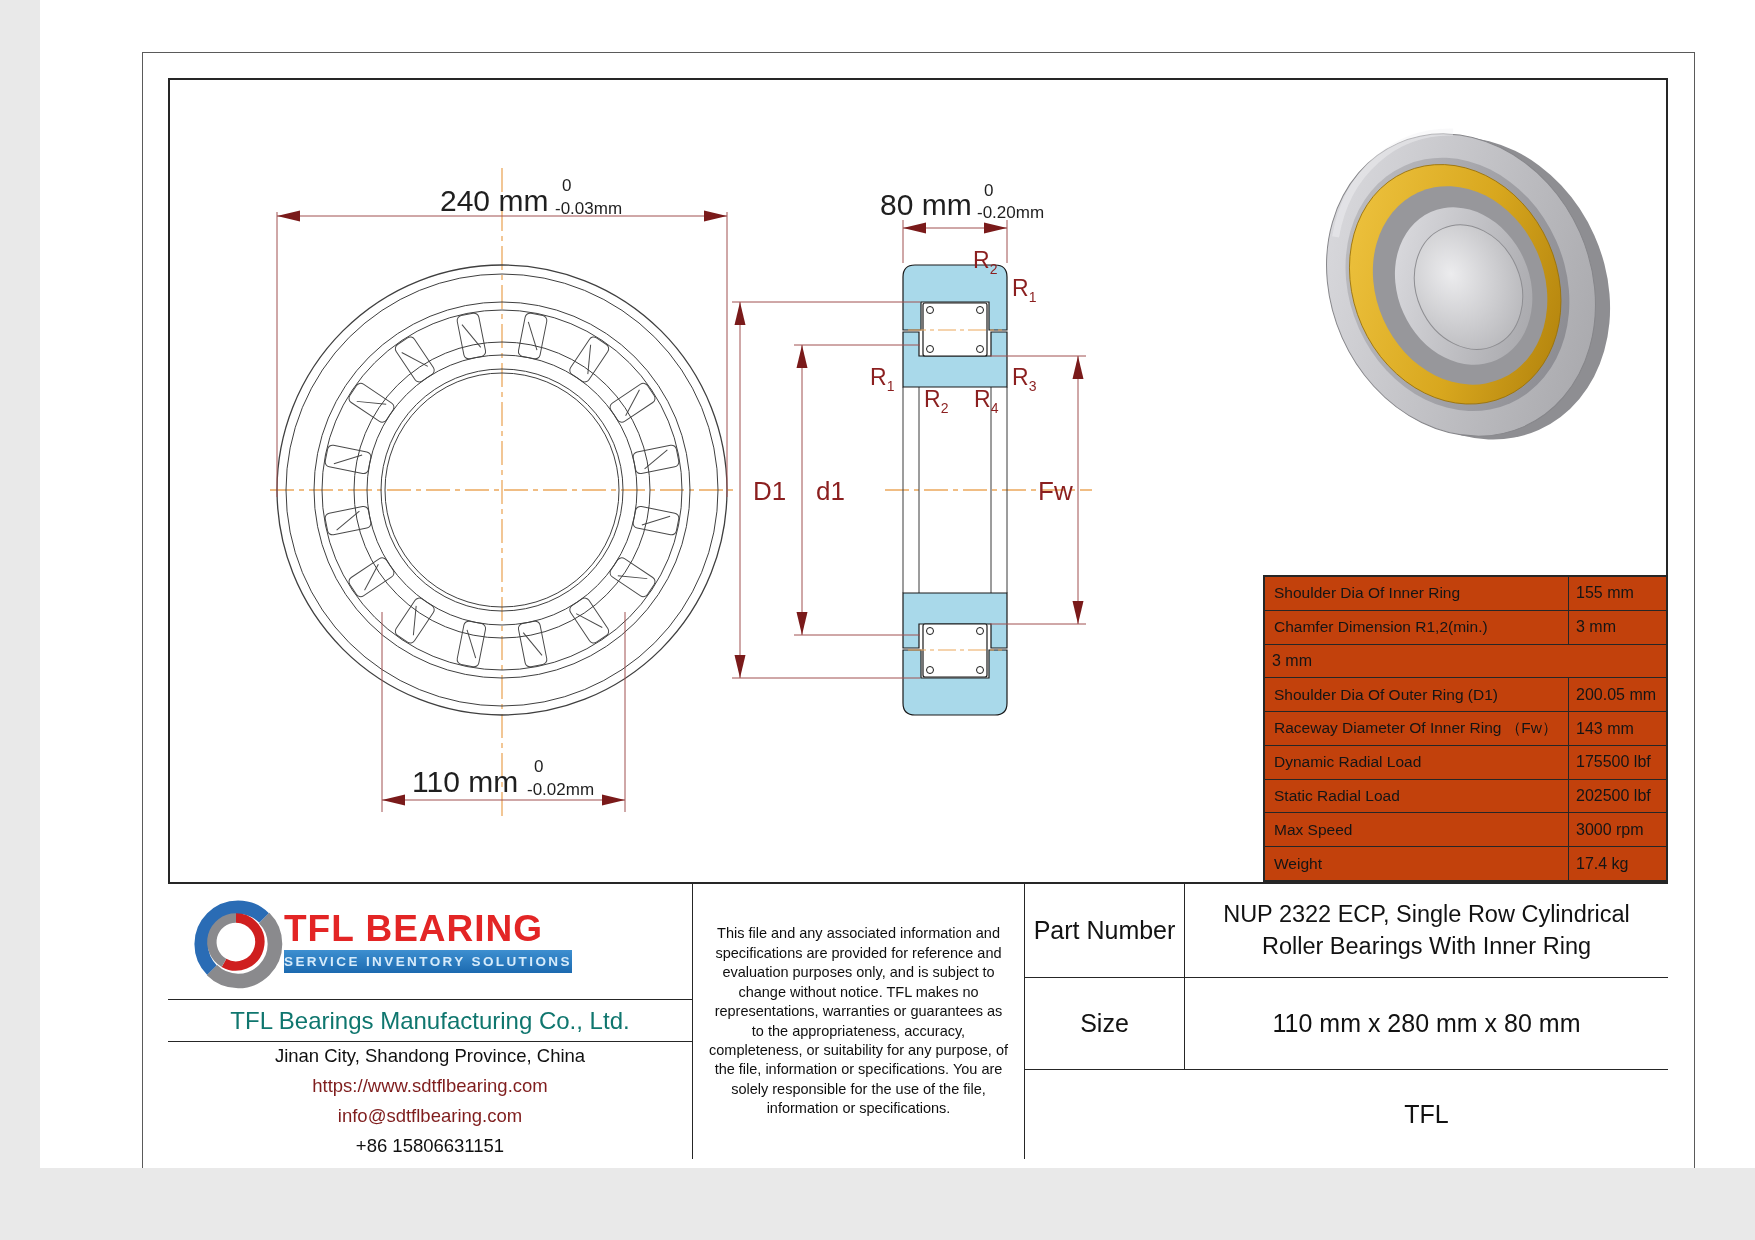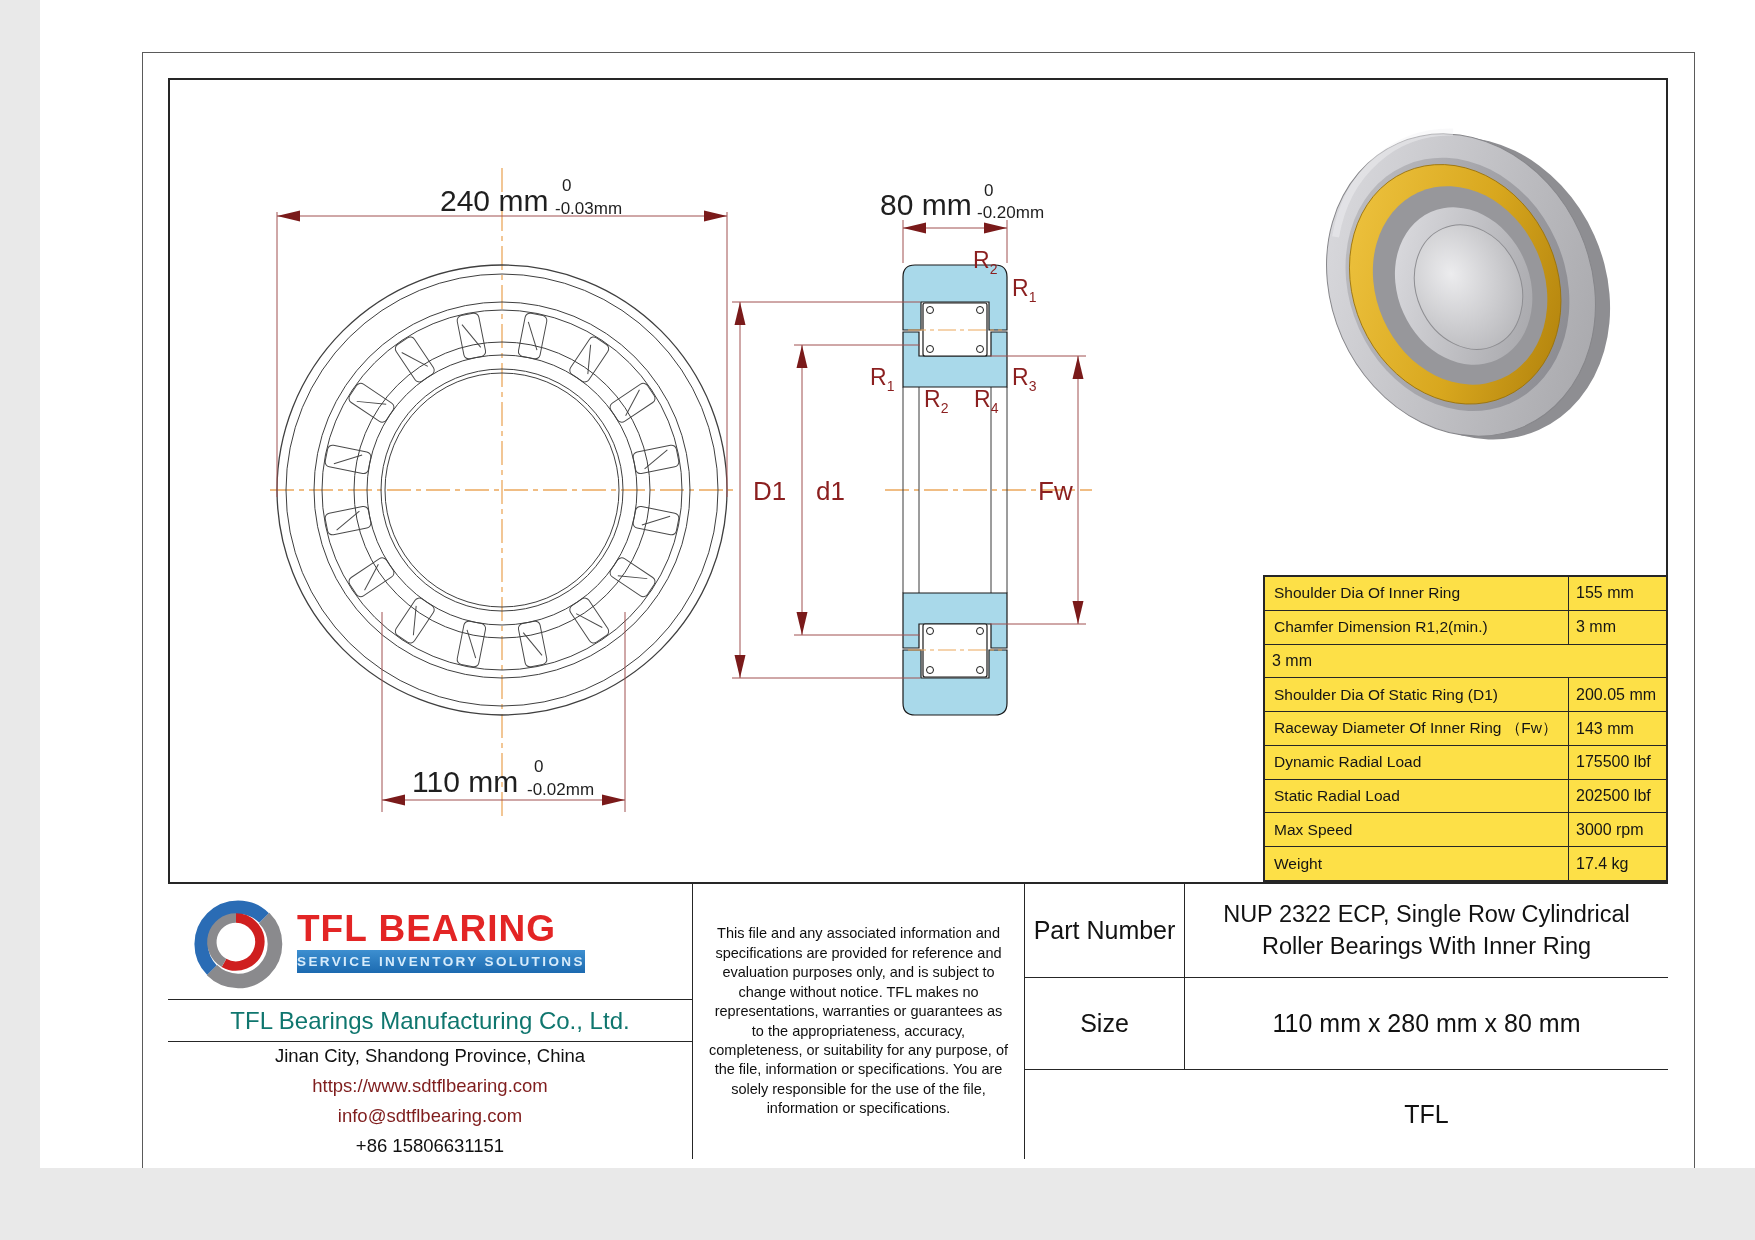--- a/index.html
+++ b/index.html
@@ -7,38 +7,38 @@
         font-family:"Liberation Sans",sans-serif;overflow:hidden;margin-left:40px;}
   .outer-frame{position:absolute;left:102px;top:52px;width:1553px;height:1143px;
         border:1px solid #5a5a5a;box-sizing:border-box;}
   .inner-frame{position:absolute;left:128px;top:78px;width:1500px;height:1079px;
         border:2px solid #262626;box-sizing:border-box;}
   svg text{font-family:"Liberation Sans",sans-serif;}
 
   
   .spec-table{position:absolute;left:1223px;top:575px;width:405px;height:307px;
         border:2px solid #262626;box-sizing:border-box;display:flex;flex-direction:column;
-        background:#fde047;}
+        background:#c2410c;}
   .spec-row{flex:1;display:flex;border-bottom:1.5px solid #262626;}
   .spec-row:last-child{border-bottom:none;}
   .spec-label{width:304px;border-right:1.5px solid #262626;display:flex;align-items:center;
         padding-left:9px;font-size:15.5px;font-weight:500;color:#151515;box-sizing:border-box;
         white-space:nowrap;overflow:hidden;}
   .spec-value{flex:1;display:flex;align-items:center;padding-left:7px;font-size:16px;
         font-weight:500;color:#151515;box-sizing:border-box;white-space:nowrap;}
 
   
   .title-block{position:absolute;left:128px;top:882px;width:1500px;height:275px;
         box-sizing:border-box;border-top:2px solid #262626;background:#fff;}
   .tb-cell{position:absolute;box-sizing:border-box;}
   .b-r{border-right:1.5px solid #262626;}
   .b-b{border-bottom:1.5px solid #262626;}
 
   .logo-cell{left:0;top:0;width:525px;height:116px;display:flex;align-items:center;
-        padding-left:20px;gap:13px;}
+        padding-left:20px;}
   .logo-texts{display:flex;flex-direction:column;}
   .logo-brand{color:#e32525;font-size:37px;font-weight:800;letter-spacing:1px;line-height:1;}
   .logo-bar{margin-top:3px;height:23px;display:flex;align-items:center;justify-content:center;
         background:linear-gradient(180deg,#3d8fd0,#1c6ab0);color:#d6ebfb;font-size:13.5px;
         font-weight:700;letter-spacing:2.4px;white-space:nowrap;}
   .company-cell{left:0;top:116px;width:525px;height:42px;display:flex;align-items:center;
         justify-content:center;font-size:24px;font-weight:500;color:#0f766e;}
   .contact-cell{left:0;top:158px;width:525px;height:117px;display:flex;flex-direction:column;
         align-items:center;justify-content:center;gap:8px;font-size:18.5px;font-weight:500;color:#101010;}
   .contact-link{color:#7f1d1d;}
@@ -235,21 +235,21 @@
         <div class="spec-value">155 mm</div>
       </div>
     <div class="spec-row">
         <div class="spec-label">Chamfer Dimension R1,2(min.)</div>
         <div class="spec-value">3 mm</div>
       </div>
     <div class="spec-row">
         <div class="spec-value">3 mm</div>
       </div>
     <div class="spec-row">
-        <div class="spec-label">Shoulder Dia Of Static Ring (D1)</div>
+        <div class="spec-label">Shoulder Dia Of Outer Ring (D1)</div>
         <div class="spec-value">200.05 mm</div>
       </div>
     <div class="spec-row">
         <div class="spec-label">Raceway Diameter Of Inner Ring （Fw）</div>
         <div class="spec-value">143 mm</div>
       </div>
     <div class="spec-row">
         <div class="spec-label">Dynamic Radial Load</div>
         <div class="spec-value">175500 lbf</div>
       </div>

